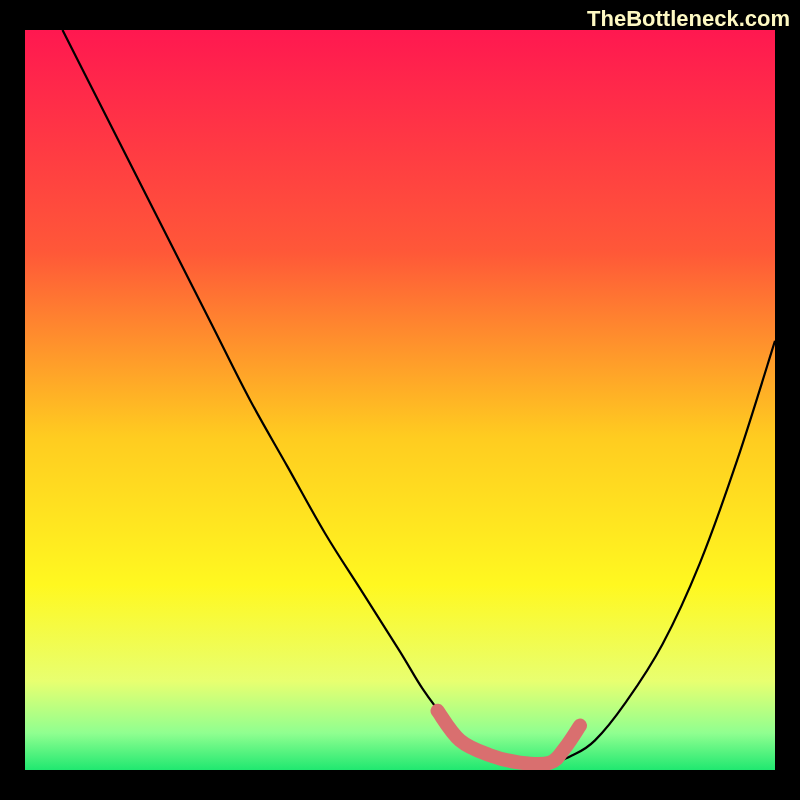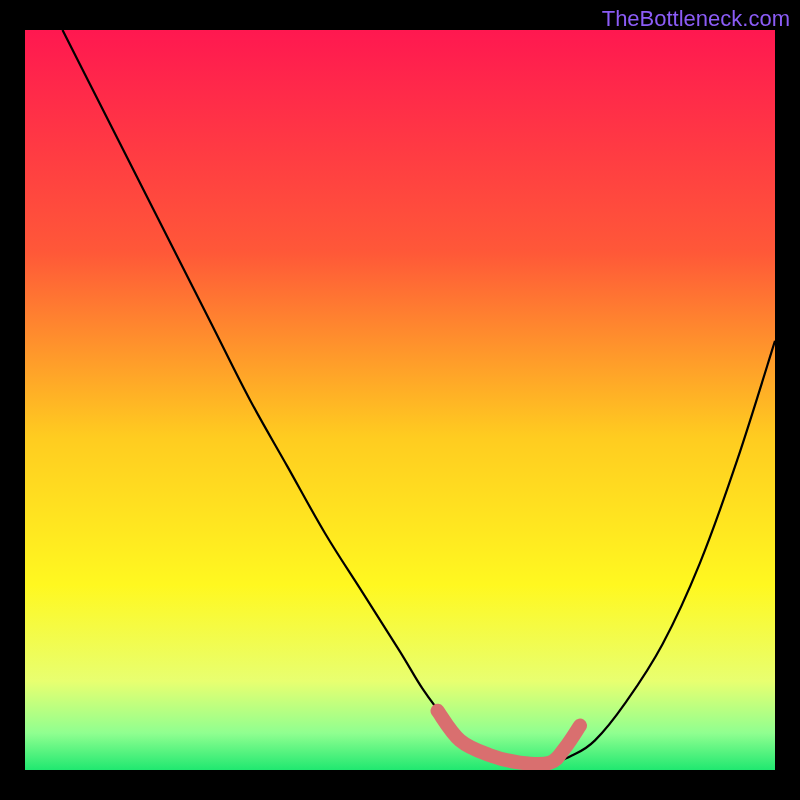--- a/index.html
+++ b/index.html
@@ -8,23 +8,23 @@
     width: 800px;
     height: 800px;
     overflow: hidden;
     position: relative;
     font-family: Arial, sans-serif;
   }
   .attribution {
     position: absolute;
     top: 6px;
     right: 10px;
-    color: #8b5cf6;
+    color: #fef9c3;
     font-size: 22px;
-    font-weight: 400;
+    font-weight: 700;
     z-index: 10;
   }
   .frame {
     position: absolute;
     left: 25px;
     top: 30px;
     width: 750px;
     height: 740px;
     background: #000;
   }

